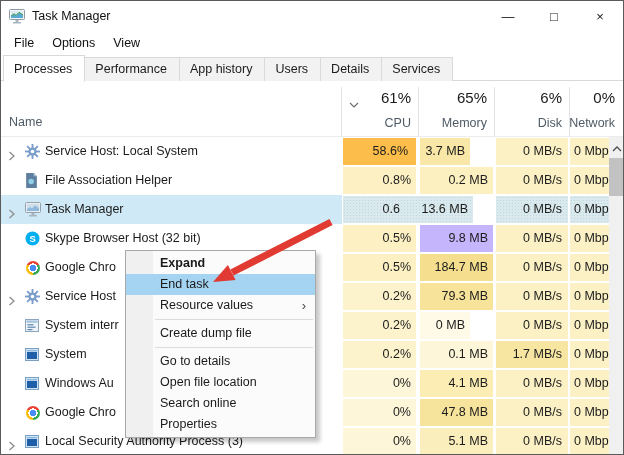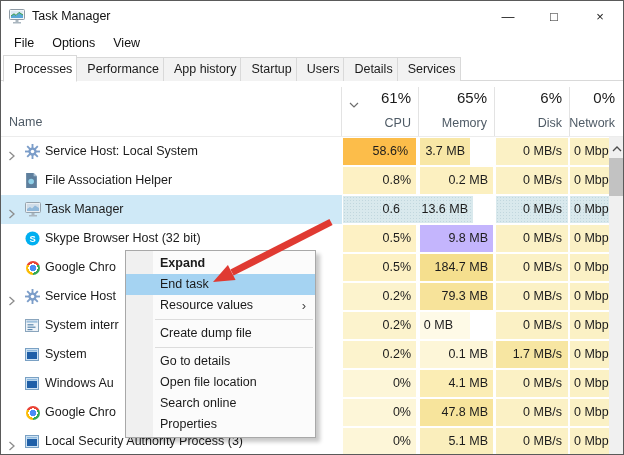--- a/index.html
+++ b/index.html
@@ -15,21 +15,21 @@
   .app-icon{margin-left:8px;width:16px;height:16px;flex:0 0 auto;}
   .title-text{margin-left:7px;font-size:12.5px;color:#111;}
   .win-controls{margin-left:auto;display:flex;height:30px;}
   .wbtn{width:46px;height:30px;display:flex;align-items:center;justify-content:center;font-size:13px;color:#1a1a1a;cursor:default;}
   
   .menubar{position:absolute;left:0;top:30px;width:100%;height:23px;display:flex;align-items:center;padding-left:4px;background:#fff;}
   .menu-item{padding:3px 9px;font-size:12.5px;color:#111;}
   
   .tabstrip{position:absolute;left:0;top:53px;width:100%;height:27px;padding-left:2px;display:flex;align-items:flex-end;}
   .tabstrip::after{content:"";position:absolute;left:0;bottom:0;width:100%;height:0;border-bottom:1px solid #d9d9d9;}
-  .tab{position:relative;z-index:2;font-size:12.5px;padding:4px 4px 5px 10px;background:#f2f2f2;border:1px solid #d9d9d9;border-bottom:none;margin-right:-1px;color:#1b1b1b;}
+  .tab{position:relative;z-index:2;font-size:12.5px;padding:4px 12px 5px 10px;background:#f2f2f2;border:1px solid #d9d9d9;border-bottom:none;margin-right:-1px;color:#1b1b1b;}
   .tab.active{background:#fff;padding-top:6px;border-bottom:1px solid #fff;margin-bottom:-1px;}
   
   .colheader{position:absolute;left:0;top:80px;width:100%;height:56px;background:#fff;border-bottom:1px solid #ececec;}
   .name-label{position:absolute;left:8px;bottom:7px;font-size:12.5px;color:#4f5b66;}
   .hsep{position:absolute;top:6px;bottom:0;width:1px;background:#e3e3e3;}
   .hcol{position:absolute;top:0;height:56px;}
   .hcol .pct{position:absolute;right:0;top:8px;font-size:15px;color:#1a1a1a;white-space:nowrap;}
   .hcol .lbl{position:absolute;right:0;bottom:7px;font-size:12.5px;color:#4f5b66;white-space:nowrap;}
   .sort-chevron{position:absolute;left:348px;top:13px;}
   
@@ -90,21 +90,20 @@
   <div class="menubar">
       <span class="menu-item">File</span>
       <span class="menu-item">Options</span>
       <span class="menu-item">View</span>
     </div>
 
   <div class="tabstrip">
       <div class="tab active">Processes</div>
       <div class="tab">Performance</div>
       <div class="tab">App history</div>
-      <div class="tab">Startup</div>
       <div class="tab">Users</div>
       <div class="tab">Details</div>
       <div class="tab">Services</div>
     </div>
 
   <div class="colheader">
     <span class="name-label">Name</span>
     <span class="sort-chevron">
       <svg width="10" height="6" viewBox="0 0 10 6">
           <path d="M1 1 L5 5 L9 1" stroke="#6d6d6d" stroke-width="1.2" fill="none"></path>
@@ -242,21 +241,21 @@
          <span class="picon"><svg width="14" height="13" viewBox="0 0 14 13">
               <rect x="0.5" y="0.5" width="13" height="12" fill="#eef3f8" stroke="#8aa5bd"></rect>
               <rect x="1.5" y="1.5" width="11" height="2.2" fill="#9fc0dc"></rect>
               <rect x="2.5" y="5.2" width="6" height="1.2" fill="#5b87ad"></rect>
               <rect x="2.5" y="7.6" width="8" height="1.2" fill="#5b87ad"></rect>
               <rect x="2.5" y="10" width="5" height="1.2" fill="#5b87ad"></rect>
             </svg></span>
          <span class="pname">System interr</span>
        </div>
         <div class="cell" style="left:342px;width:73px;padding-right:5px;background-color:#fcf3cd">0.2%</div>
-        <div class="cell" style="left:419px;width:50px;padding-right:17px;background-color:#fefae7">0 MB</div>
+        <div class="cell" style="left:419px;width:50px;padding-right:5px;background-color:#fefae7">0 MB</div>
         <div class="cell" style="left:495px;width:72px;padding-right:6px;background-color:#fbf1c5">0 MB/s</div>
         <div class="cell" style="left:569px;width:55px;padding-right:10px;background-color:#fbf1c5">0 Mbps</div>
      </div>
       <div class="prow" style="top:203px">
        <div class="namecell">
 
          <span class="picon"><svg width="14" height="13" viewBox="0 0 14 13">
               <rect x="0.5" y="0.5" width="13" height="12" fill="#cfe3f4" stroke="#7aa1c4"></rect>
               <rect x="2" y="2" width="10" height="1.4" fill="#8db8dd"></rect>
               <rect x="2" y="4" width="10" height="7" fill="#1f5fa8"></rect>

